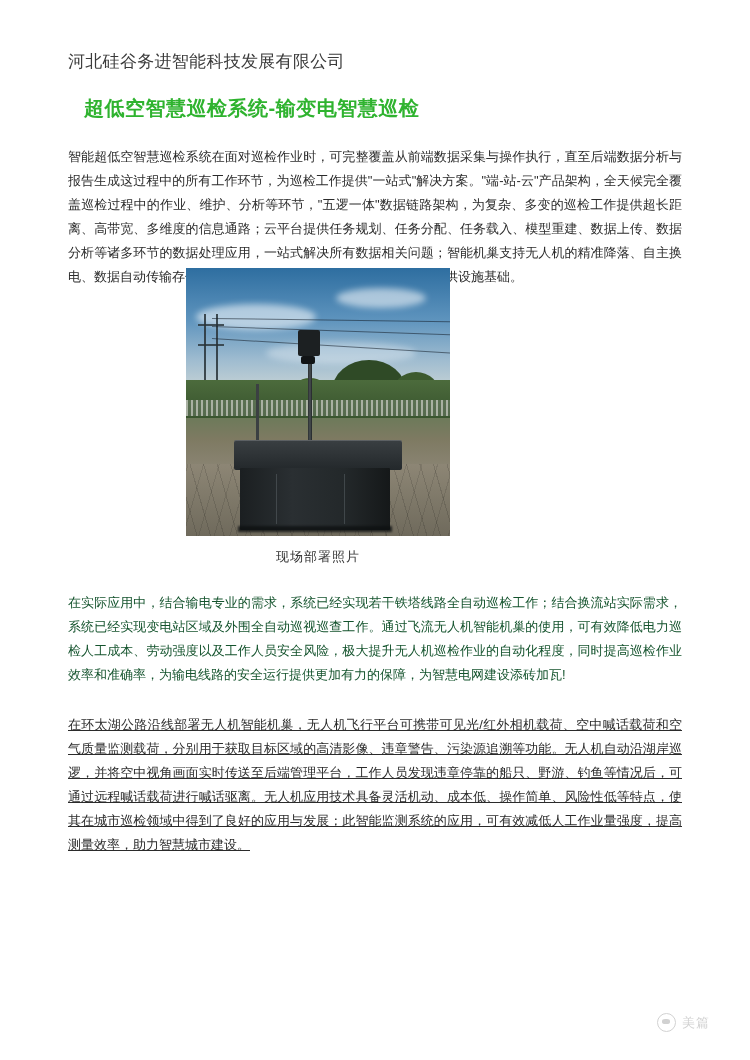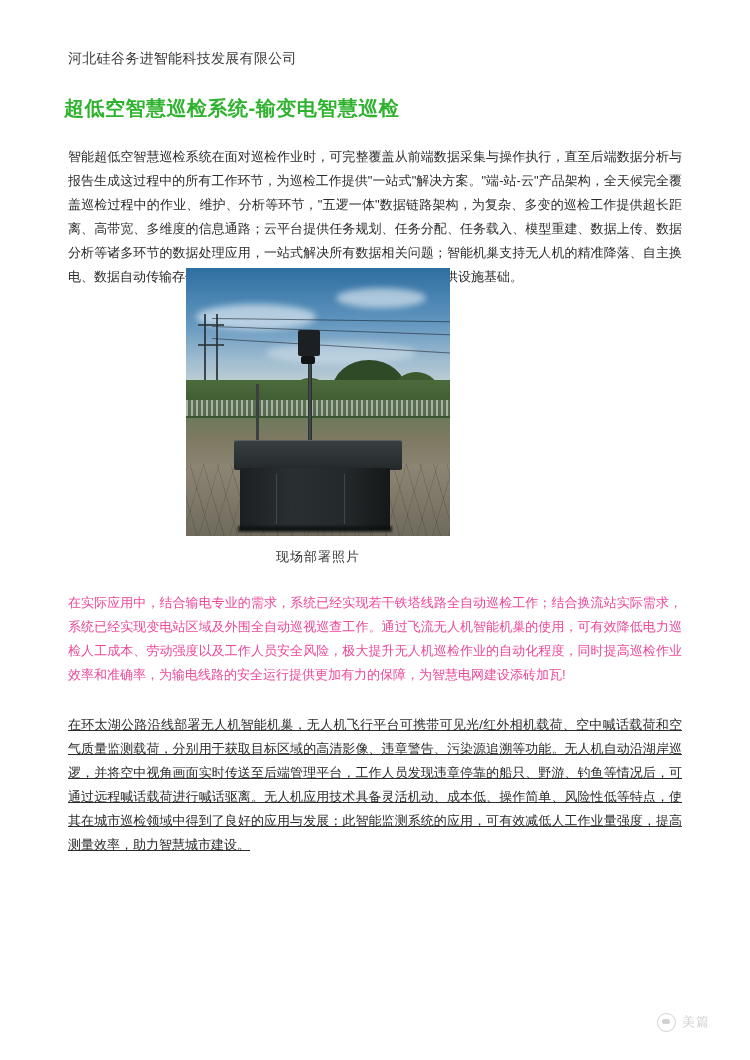--- a/index.html
+++ b/index.html
@@ -19,35 +19,35 @@
     position: relative;
     width: 750px;
     height: 1060px;
     box-sizing: border-box;
     padding: 0 68px;
   }
   .company-line {
     position: absolute;
     left: 68px;
     top: 50px;
-    font-size: 14px;
+    font-size: 17px;
     color: #3a3a3a;
     letter-spacing: 0.3px;
     white-space: nowrap;
   }
   .section-heading {
     font-size: 20px;
     font-weight: bold;
     color: #2fb32f;
     letter-spacing: 0.5px;
     margin: 0;
   }
   #heading-1 {
     position: absolute;
-    left: 64px;
+    left: 84px;
     top: 95px;
   }
   #para-1 {
     position: absolute;
     left: 68px;
     top: 132px;
     width: 614px;
     font-size: 13px;
     line-height: 1.85;
     color: #2b2b2b;
@@ -237,21 +237,21 @@
     color: #333333;
     letter-spacing: 1px;
   }
   #para-2 {
     position: absolute;
     left: 68px;
     top: 578px;
     width: 614px;
     font-size: 13px;
     line-height: 1.85;
-    color: #ec4899;
+    color: #14532d;
     text-align: justify;
     text-justify: inter-ideograph;
   }
   #heading-2 {
     position: absolute;
     left: 68px;
     top: 665px;
   }
   #para-3 {
     position: absolute;
@@ -263,21 +263,21 @@
     color: #2b2b2b;
     text-align: justify;
     text-justify: inter-ideograph;
     text-decoration: underline;
   }
   .watermark {
     position: absolute;
     right: 40px;
     bottom: 28px;
     display: flex;
-    align-items: flex-start;
+    align-items: center;
     gap: 6px;
     opacity: .45;
     font-family: Liberation Serif, serif;
   }
   .wm-icon {
     width: 17px;
     height: 17px;
     border-radius: 50%;
     border: 1.4px solid #9a9a9a;
     position: relative;

